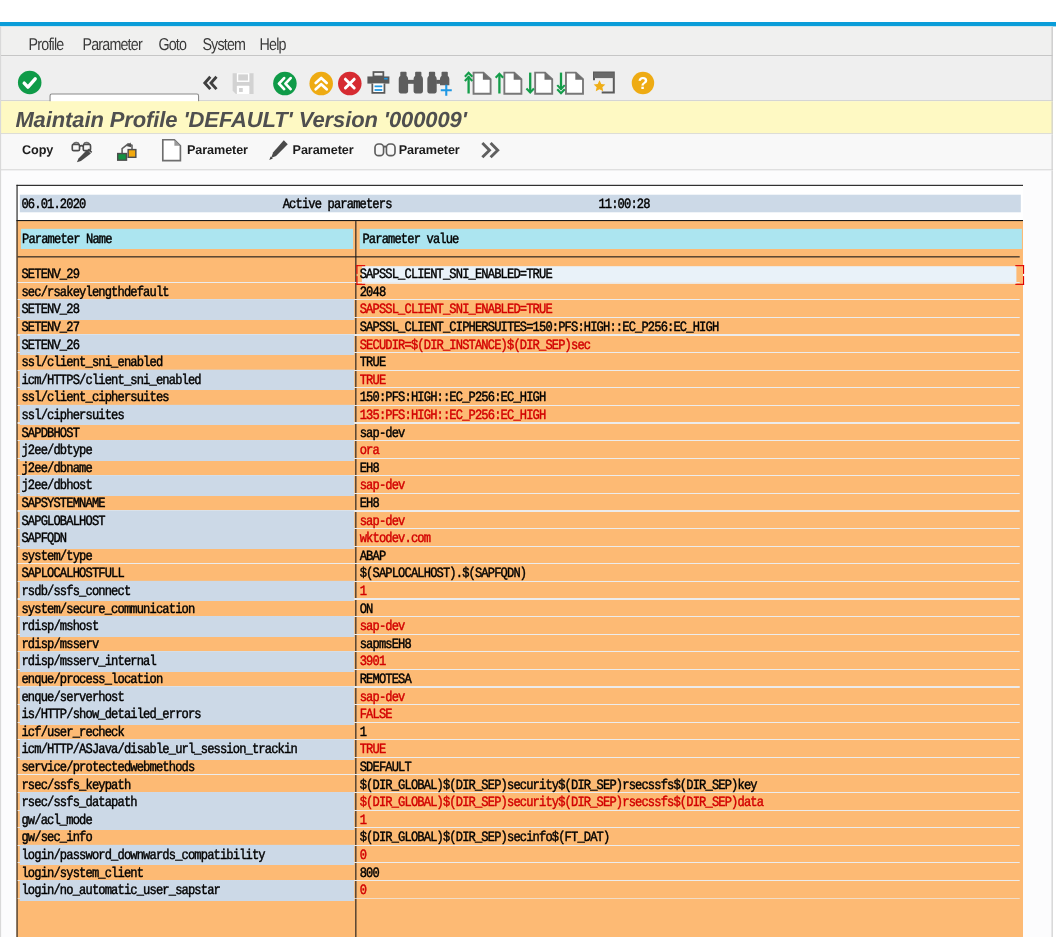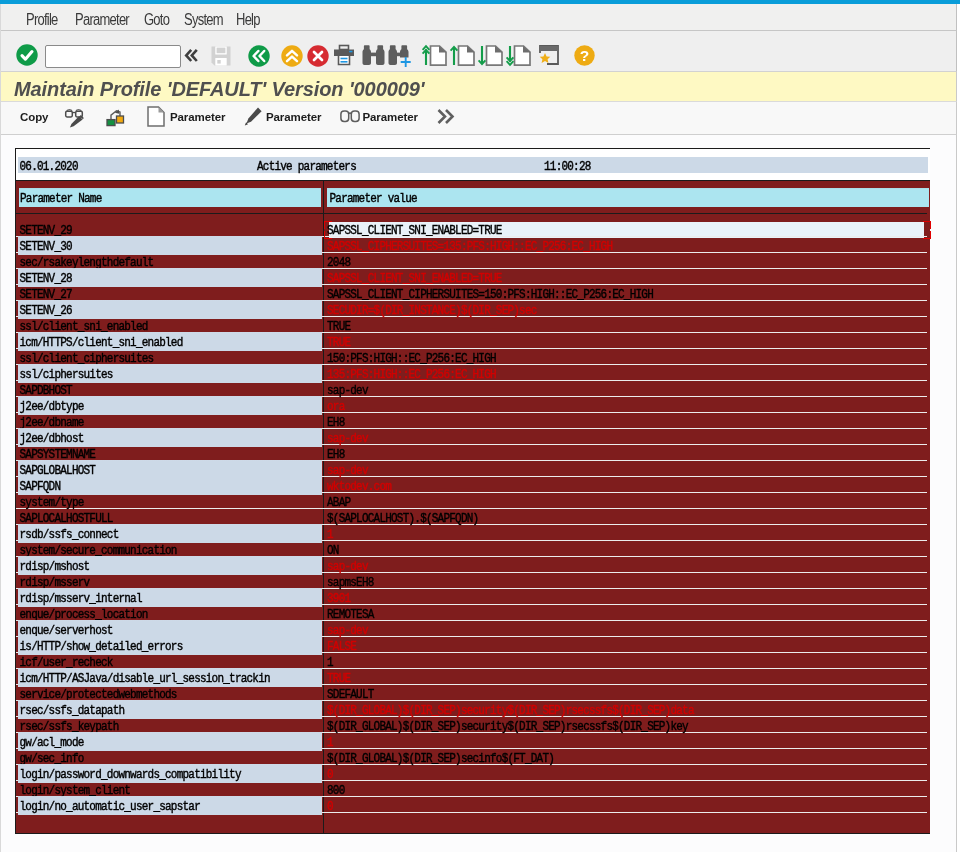--- a/index.html
+++ b/index.html
@@ -1,18 +1,18 @@
 <!DOCTYPE html>
 <html><head>
 <meta charset="utf-8">
 <style>
   html,body{margin:0;padding:0;}
   body{width:960px;height:852px;position:relative;background:#ffffff;
        font-family:"Liberation Sans",sans-serif;overflow:hidden;}
-  .abs{position:absolute;}
+  .abs{position:absolute;margin-top:20px;}
   
   #blue{left:0;top:0;width:960px;height:4px;background:#0a9dd9;}
   #menubar{left:0;top:4px;width:956px;height:26px;background:#f0f0ef;
            border-bottom:1px solid #c6c6c6;border-right:1px solid #c0c0c0;}
   .mi{position:absolute;top:9px;font-size:13px;letter-spacing:-0.75px;color:#3a3a3a;transform:scaleY(1.2);transform-origin:left 11px;}
   #toolbar{left:0;top:31px;width:956px;height:40px;background:#efefef;
            border-bottom:1px solid #d2d2d2;border-right:1px solid #c0c0c0;}
   #titlebar{left:0;top:72px;width:956px;height:29px;background:#fef9c3;
             border-bottom:1px solid #dadada;border-right:1px solid #c9c9c9;}
   #title{position:absolute;left:14px;top:5.5px;font-size:20px;font-weight:bold;
@@ -27,21 +27,21 @@
             border:1px solid #8a8a8a;border-radius:2px;}
   
   .mono{font-family:"Liberation Mono",monospace;font-size:11px;
         letter-spacing:-0.78px;font-weight:normal;-webkit-text-stroke:0.35px currentColor;}
   #box1{left:15px;top:148px;width:914px;height:31px;
         border:1.5px solid #1b1b1b;border-bottom:none;border-right:none;background:#fff;}
   #box1 .row{position:absolute;left:2px;top:8px;width:910px;height:16px;
              background:#ccd9e7;}
   #box1 span{position:absolute;top:9px;line-height:16px;color:#000;transform:translateY(1px) scaleY(1.17);transform-origin:left 11.5px;}
   #box2{left:15px;top:179.5px;width:914px;height:652px;
-        border:1.5px solid #1b1b1b;border-right:none;background:#7f1d1d;}
+        border:1.5px solid #1b1b1b;border-right:none;background:#fdba74;}
   #hdrrow{position:absolute;left:0;top:8px;width:911px;height:16px;}
   .hl{position:absolute;top:0;height:17px;background:linear-gradient(#ace5f0 0,#ace5f0 16px,transparent 16px);line-height:16px;color:#000;}
   #hsep{position:absolute;left:0;top:32px;width:911px;height:1.5px;background:#1b1b1b;}
   #vdiv{position:absolute;left:306.5px;top:0;width:1.5px;height:652px;background:#1b1b1b;}
   #rows{position:absolute;left:0;top:40px;width:911px;background:repeating-linear-gradient(to bottom,transparent 0,transparent 15px,#ececec 15px,#ececec 16px);}
   .r{height:16px;line-height:16px;white-space:nowrap;position:relative;text-decoration:underline;}
   .r .n{position:absolute;left:2px;top:0;width:304px;height:17px;padding-left:1.5px;
         box-sizing:border-box;overflow:hidden;color:#000;}
   .r .n,.r .v,.hl{line-height:18.5px;transform:translateY(1.2px) scaleY(1.17);transform-origin:left 12.7px;}
   .r .v{position:absolute;left:309px;top:0;width:602px;height:17px;padding-left:2px;
@@ -230,24 +230,20 @@
     <span class="hl" style="left:311px;width:601.5px;padding-left:2.5px;box-sizing:border-box;">Parameter value</span>
   </div>
   <div id="hsep"></div>
   <div id="vdiv"></div>
   <div id="selbg"></div>
   <div id="rows">
       <div class="r">
         <span class="n">SETENV_29</span>
         <span class="v">SAPSSL_CLIENT_SNI_ENABLED=TRUE</span>
       </div>
-      <div class="r alt">
-        <span class="n">SETENV_30</span>
-        <span class="v red">SAPSSL_CIPHERSUITES=135:PFS:HIGH::EC_P256:EC_HIGH</span>
-      </div>
       <div class="r">
         <span class="n">sec/rsakeylengthdefault</span>
         <span class="v">2048</span>
       </div>
       <div class="r alt">
         <span class="n">SETENV_28</span>
         <span class="v red">SAPSSL_CLIENT_SNI_ENABLED=TRUE</span>
       </div>
       <div class="r">
         <span class="n">SETENV_27</span>
@@ -346,27 +342,27 @@
         <span class="v">1</span>
       </div>
       <div class="r alt">
         <span class="n">icm/HTTP/ASJava/disable_url_session_trackin</span>
         <span class="v red">TRUE</span>
       </div>
       <div class="r">
         <span class="n">service/protectedwebmethods</span>
         <span class="v">SDEFAULT</span>
       </div>
+      <div class="r">
+        <span class="n">rsec/ssfs_keypath</span>
+        <span class="v">$(DIR_GLOBAL)$(DIR_SEP)security$(DIR_SEP)rsecssfs$(DIR_SEP)key</span>
+      </div>
       <div class="r alt">
         <span class="n">rsec/ssfs_datapath</span>
         <span class="v red">$(DIR_GLOBAL)$(DIR_SEP)security$(DIR_SEP)rsecssfs$(DIR_SEP)data</span>
-      </div>
-      <div class="r">
-        <span class="n">rsec/ssfs_keypath</span>
-        <span class="v">$(DIR_GLOBAL)$(DIR_SEP)security$(DIR_SEP)rsecssfs$(DIR_SEP)key</span>
       </div>
       <div class="r alt">
         <span class="n">gw/acl_mode</span>
         <span class="v red">1</span>
       </div>
       <div class="r">
         <span class="n">gw/sec_info</span>
         <span class="v">$(DIR_GLOBAL)$(DIR_SEP)secinfo$(FT_DAT)</span>
       </div>
       <div class="r alt">

